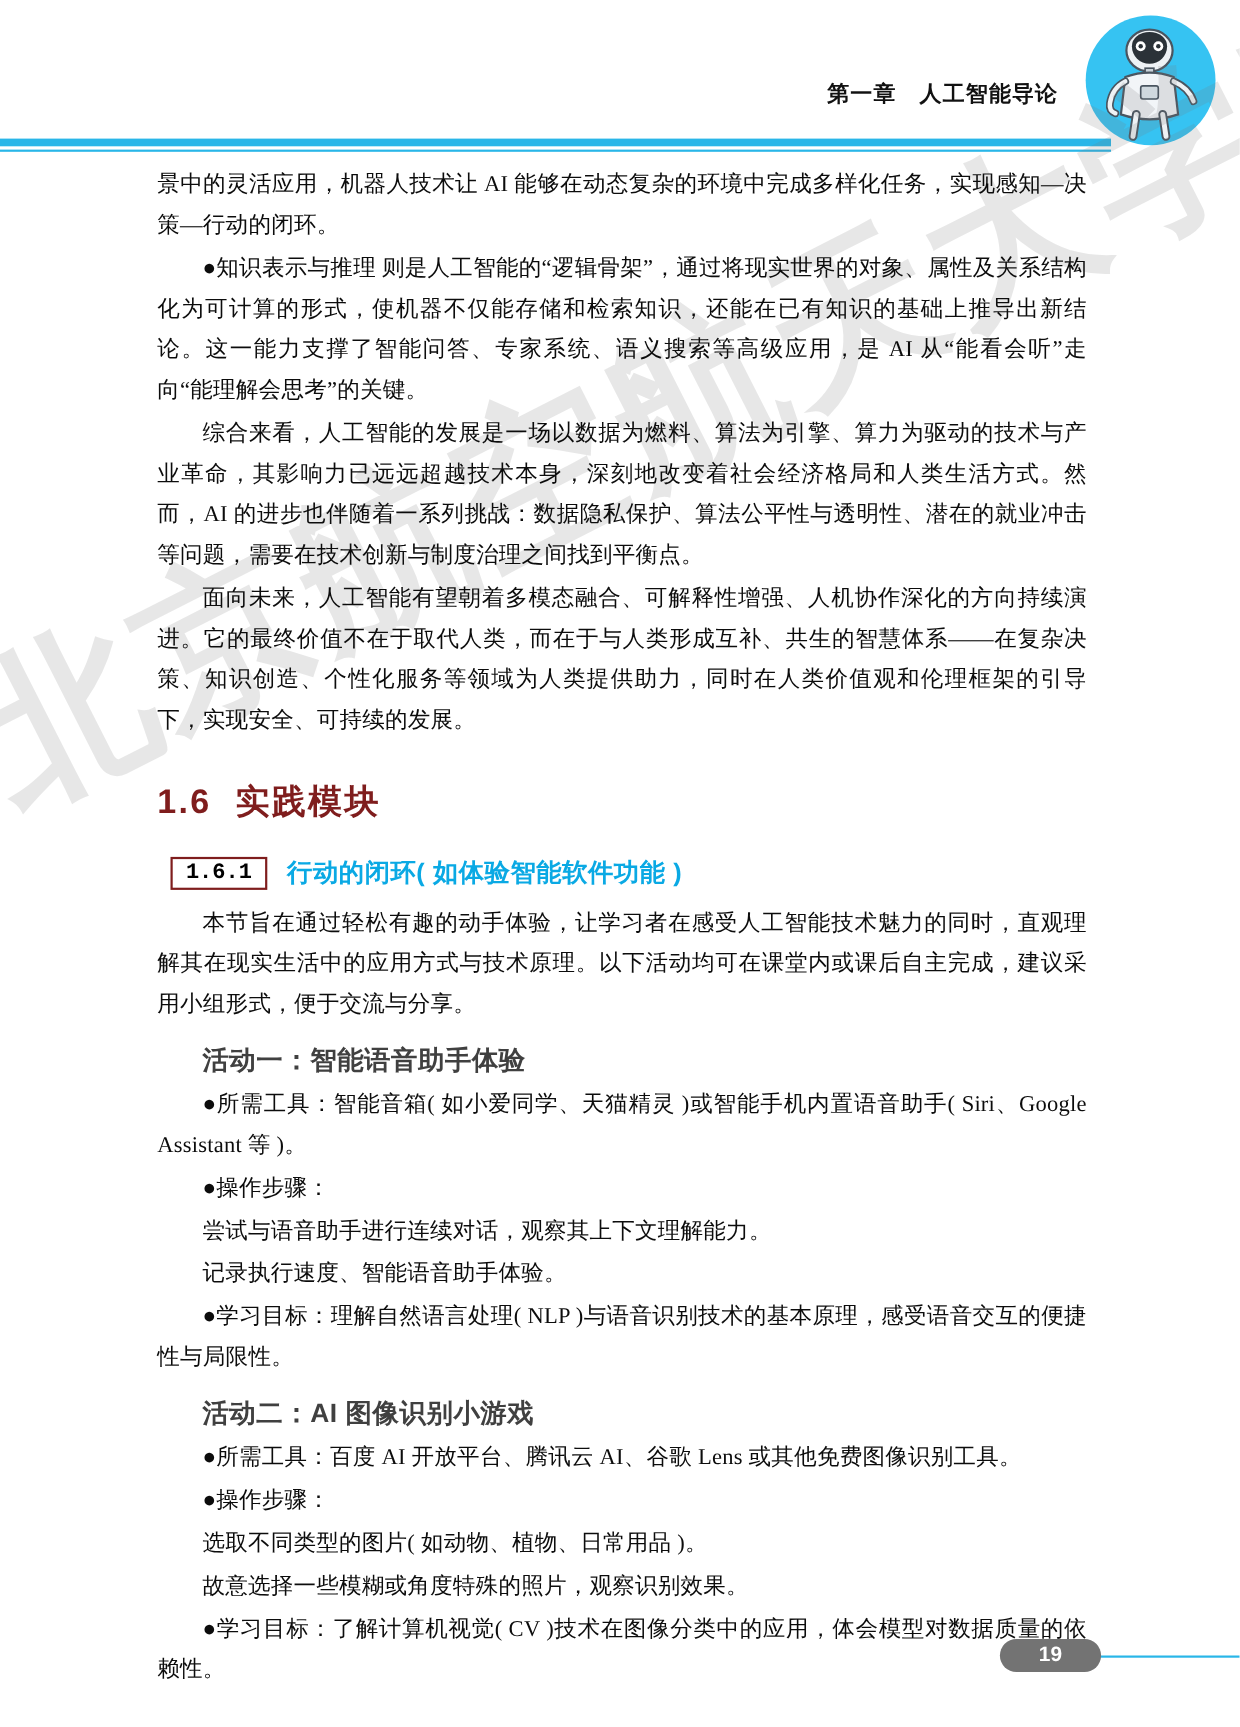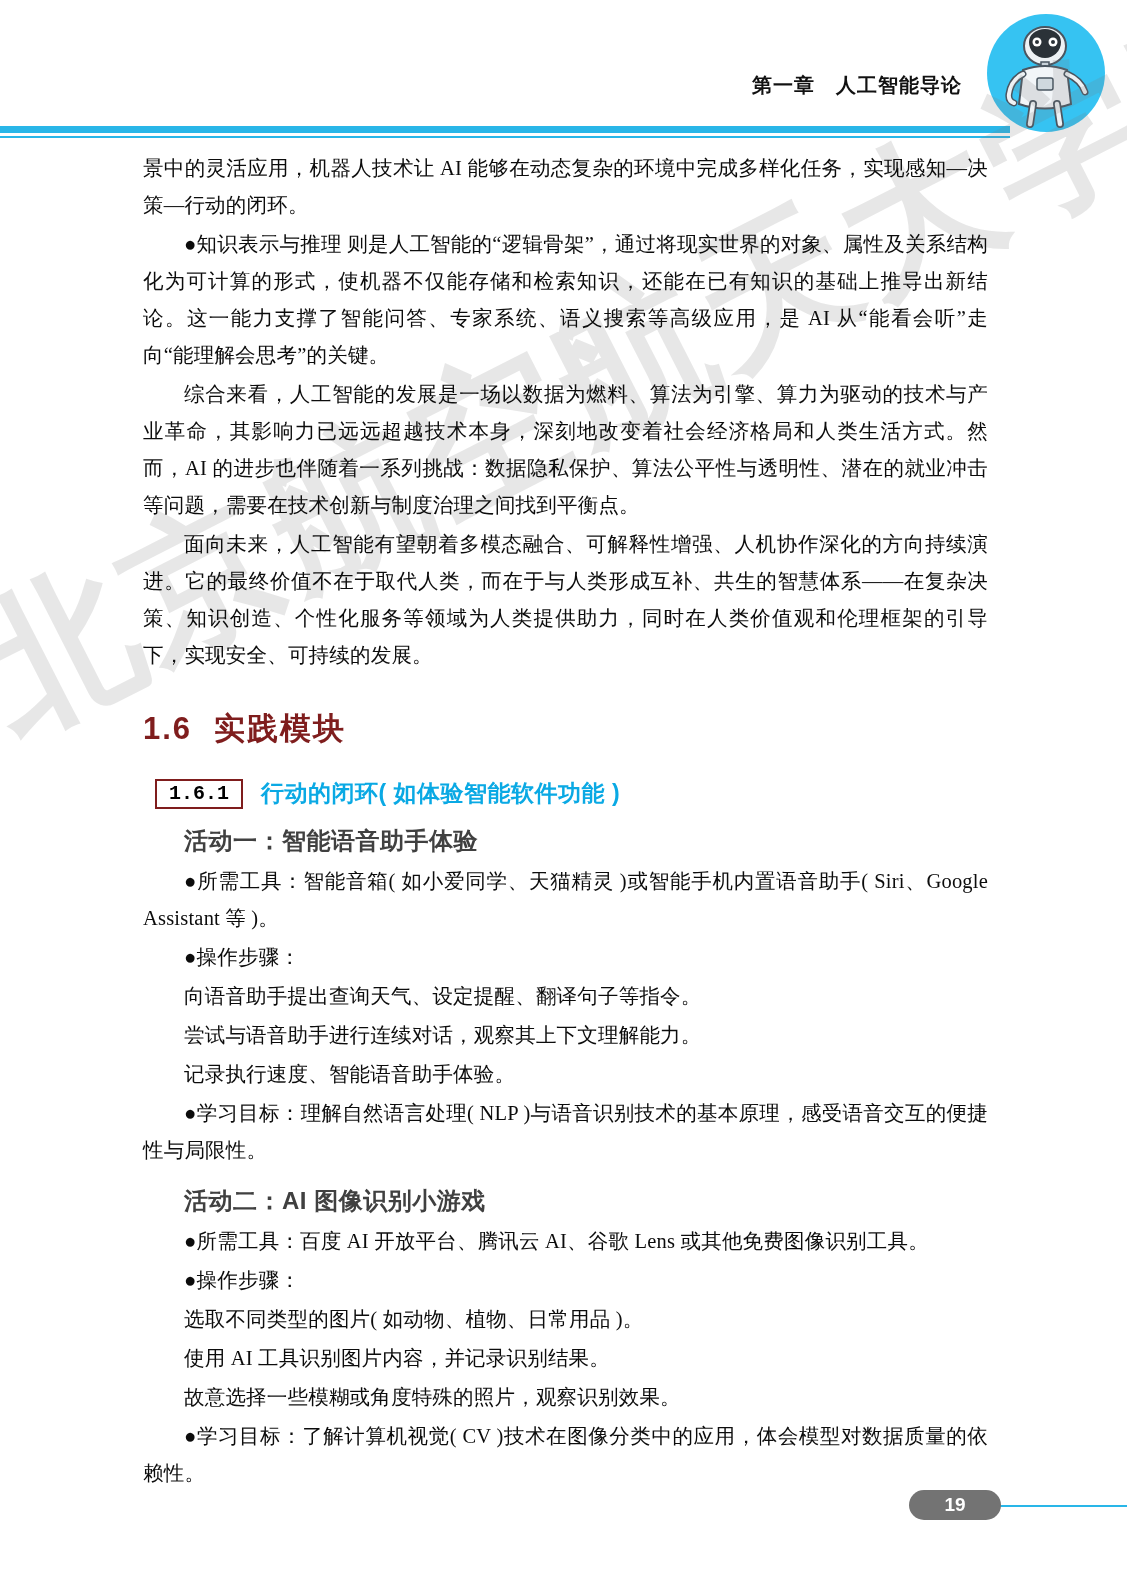--- a/index.html
+++ b/index.html
@@ -240,34 +240,33 @@
 
   <div class="section-title">
     <span class="num">1.6</span><span>实践模块</span>
   </div>
 
   <div class="subsection">
     <span class="sub-num">1.6.1</span>
     <span class="sub-label">行动的闭环( 如体验智能软件功能 )</span>
   </div>
 
+  <p class="body indent">本节旨在通过轻松有趣的动手体验，让学习者在感受人工智能技术魅力的同时，直观理解其在现实生活中的应用方式与技术原理。以下活动均可在课堂内或课后自主完成，建议采用小组形式，便于交流与分享。</p>
 
   <div class="activity-title">活动一：智能语音助手体验</div>
   <p class="body bullet">●所需工具：智能音箱( 如小爱同学、天猫精灵 )或智能手机内置语音助手( Siri、Google Assistant 等 )。</p>
   <p class="body bullet">●操作步骤：</p>
-  <p class="body indent">向语音助手提出查询天气、设定提醒、翻译句子等指令。</p>
   <p class="body indent">尝试与语音助手进行连续对话，观察其上下文理解能力。</p>
   <p class="body indent">记录执行速度、智能语音助手体验。</p>
   <p class="body bullet">●学习目标：理解自然语言处理( NLP )与语音识别技术的基本原理，感受语音交互的便捷性与局限性。</p>
 
   <div class="activity-title">活动二：AI 图像识别小游戏</div>
   <p class="body bullet">●所需工具：百度 AI 开放平台、腾讯云 AI、谷歌 Lens 或其他免费图像识别工具。</p>
   <p class="body bullet">●操作步骤：</p>
   <p class="body indent">选取不同类型的图片( 如动物、植物、日常用品 )。</p>
-  <p class="body indent">使用 AI 工具识别图片内容，并记录识别结果。</p>
   <p class="body indent">故意选择一些模糊或角度特殊的照片，观察识别效果。</p>
   <p class="body bullet">●学习目标：了解计算机视觉( CV )技术在图像分类中的应用，体会模型对数据质量的依赖性。</p>
 
 </div>
 
 <div class="footer">
   <div class="footer-line"></div>
   <div class="page-number">19</div>
 </div>
 

